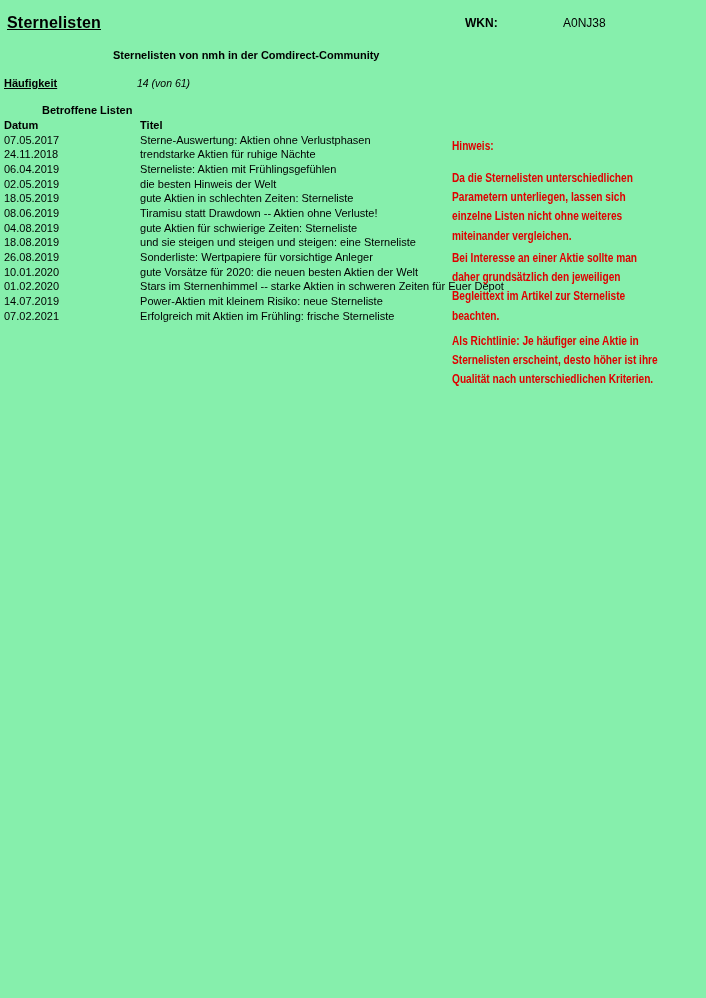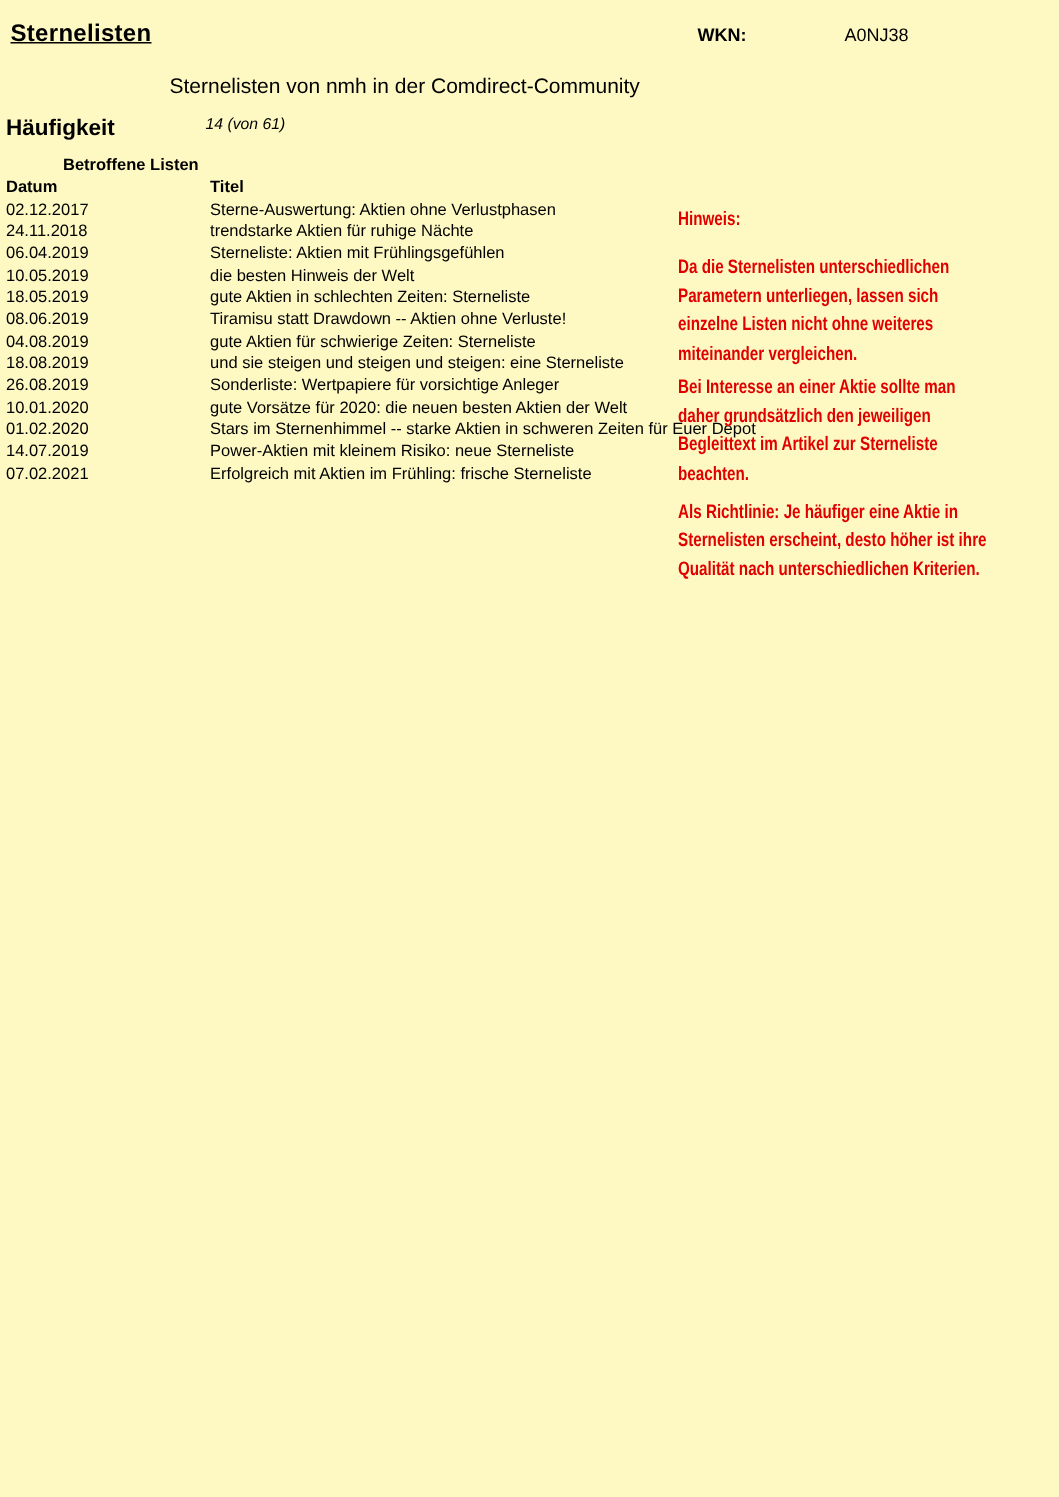--- a/index.html
+++ b/index.html
@@ -1,34 +1,34 @@
 <!DOCTYPE html>
 <html><head>
 <meta charset="utf-8">
 <style>
   * { margin: 0; padding: 0; box-sizing: border-box; }
   html, body { background: #ffffff; }
   .page {
     position: relative;
     width: 706px;
     height: 998px;
-    background: #fef9c3;
+    background: #86efac;
     font-family: "Liberation Sans", sans-serif;
     color: #000000;
     overflow: hidden;
   }
   .doc-title {
     position: absolute; left: 7px; top: 14px;
     font-size: 16px; font-weight: bold; text-decoration: underline;
     letter-spacing: 0.2px;
   }
   .wkn-label { position: absolute; left: 465px; top: 16px; font-size: 12px; font-weight: bold; }
   .wkn-value { position: absolute; left: 563px; top: 16px; font-size: 12px; }
-  .subtitle  { position: absolute; left: 113px; top: 49px; font-size: 14px; font-weight: normal; }
-  .freq-label { position: absolute; left: 4px;  top: 77px; font-size: 15px; font-weight: bold; }
+  .subtitle  { position: absolute; left: 113px; top: 49px; font-size: 11px; font-weight: bold; }
+  .freq-label { position: absolute; left: 4px;  top: 77px; font-size: 11px; font-weight: bold; text-decoration: underline; }
   .freq-value { position: absolute; left: 137px; top: 77px; font-size: 10.5px; font-style: italic; }
   .section-label { position: absolute; left: 30px; top: 104px; font-size: 11px; font-weight: bold; padding-left: 12px; }
 
   .list-table {
     position: absolute; left: 4px; top: 118px;
     font-size: 11px; line-height: 14.66px;
     z-index: 1;
   }
   .list-row { white-space: nowrap; height: 14.66px; }
   .list-row.header { font-weight: bold; }
@@ -67,36 +67,36 @@
   <div class="section-label">Betroffene Listen</div>
 
   <div class="list-table">
     <div class="list-row header">
       <span class="col-date">Datum</span>
       <span class="col-title">Titel</span>
     </div>
     <div>
 
         <div class="list-row">
-          <span class="col-date">02.12.2017</span>
+          <span class="col-date">07.05.2017</span>
           <span class="col-title">Sterne-Auswertung: Aktien ohne Verlustphasen</span>
         </div>
 
         <div class="list-row">
           <span class="col-date">24.11.2018</span>
           <span class="col-title">trendstarke Aktien für ruhige Nächte</span>
         </div>
 
         <div class="list-row">
           <span class="col-date">06.04.2019</span>
           <span class="col-title">Sterneliste: Aktien mit Frühlingsgefühlen</span>
         </div>
 
         <div class="list-row">
-          <span class="col-date">10.05.2019</span>
+          <span class="col-date">02.05.2019</span>
           <span class="col-title">die besten Hinweis der Welt</span>
         </div>
 
         <div class="list-row">
           <span class="col-date">18.05.2019</span>
           <span class="col-title">gute Aktien in schlechten Zeiten: Sterneliste</span>
         </div>
 
         <div class="list-row">
           <span class="col-date">08.06.2019</span>

